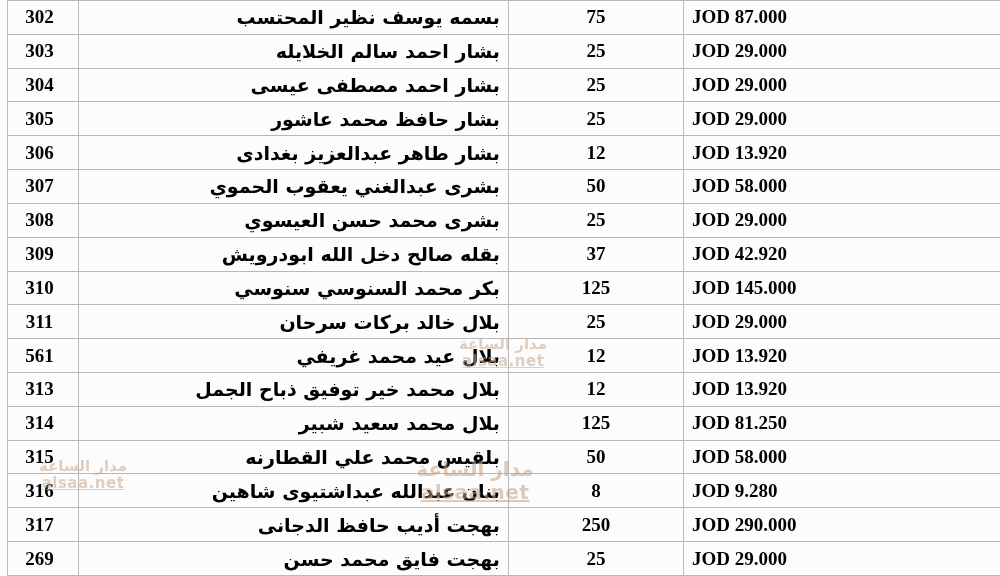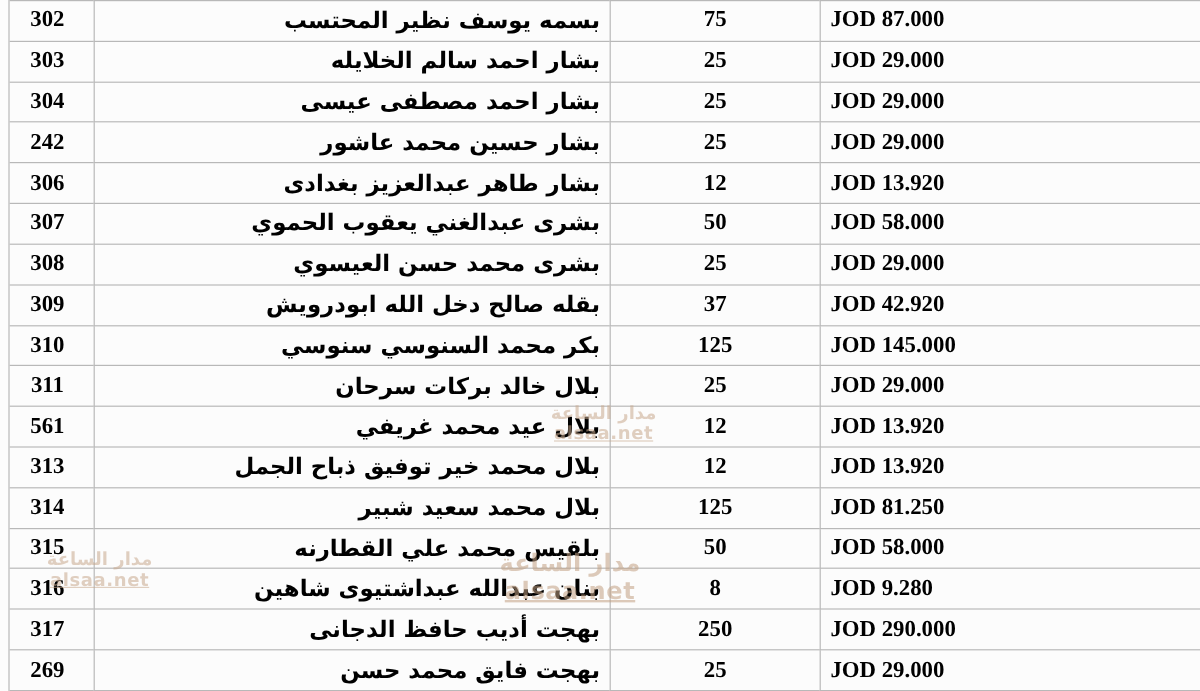--- a/index.html
+++ b/index.html
@@ -148,22 +148,22 @@
       </tr>
       <tr>
         <td class="cell-amount">JOD 29.000</td>
         <td class="cell-qty">25</td>
         <td class="cell-name">بشار احمد مصطفى عيسى</td>
         <td class="cell-index">304</td>
       </tr>
       <tr>
         <td class="cell-amount">JOD 29.000</td>
         <td class="cell-qty">25</td>
-        <td class="cell-name">بشار حسين محمد عاشور</td>
-        <td class="cell-index">242</td>
+        <td class="cell-name">بشار حافظ محمد عاشور</td>
+        <td class="cell-index">305</td>
       </tr>
       <tr>
         <td class="cell-amount">JOD 13.920</td>
         <td class="cell-qty">12</td>
         <td class="cell-name">بشار طاهر عبدالعزيز بغدادى</td>
         <td class="cell-index">306</td>
       </tr>
       <tr>
         <td class="cell-amount">JOD 58.000</td>
         <td class="cell-qty">50</td>

